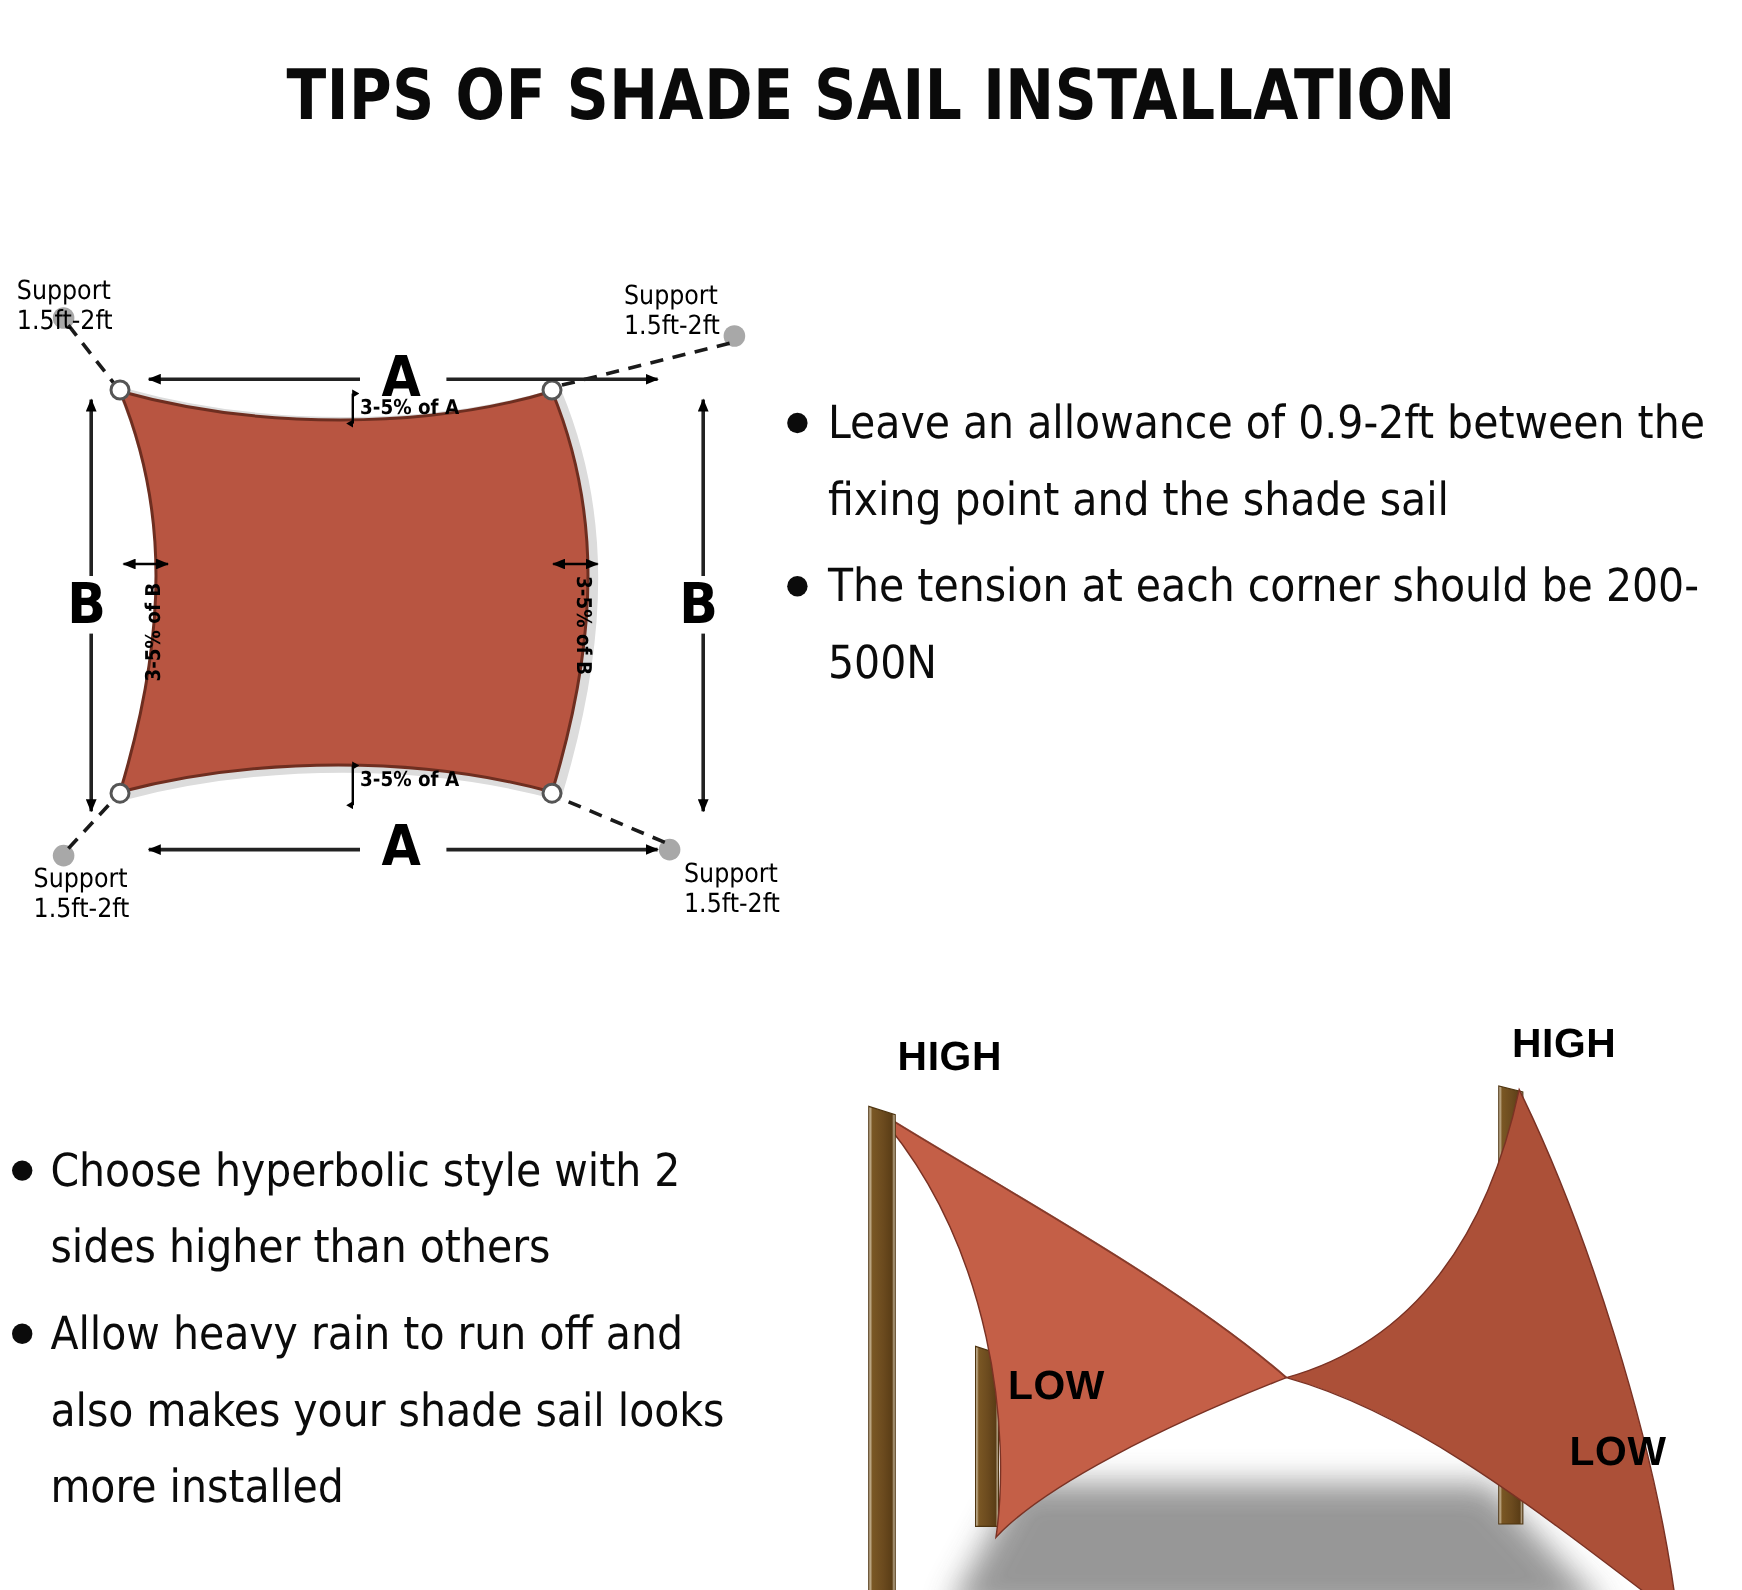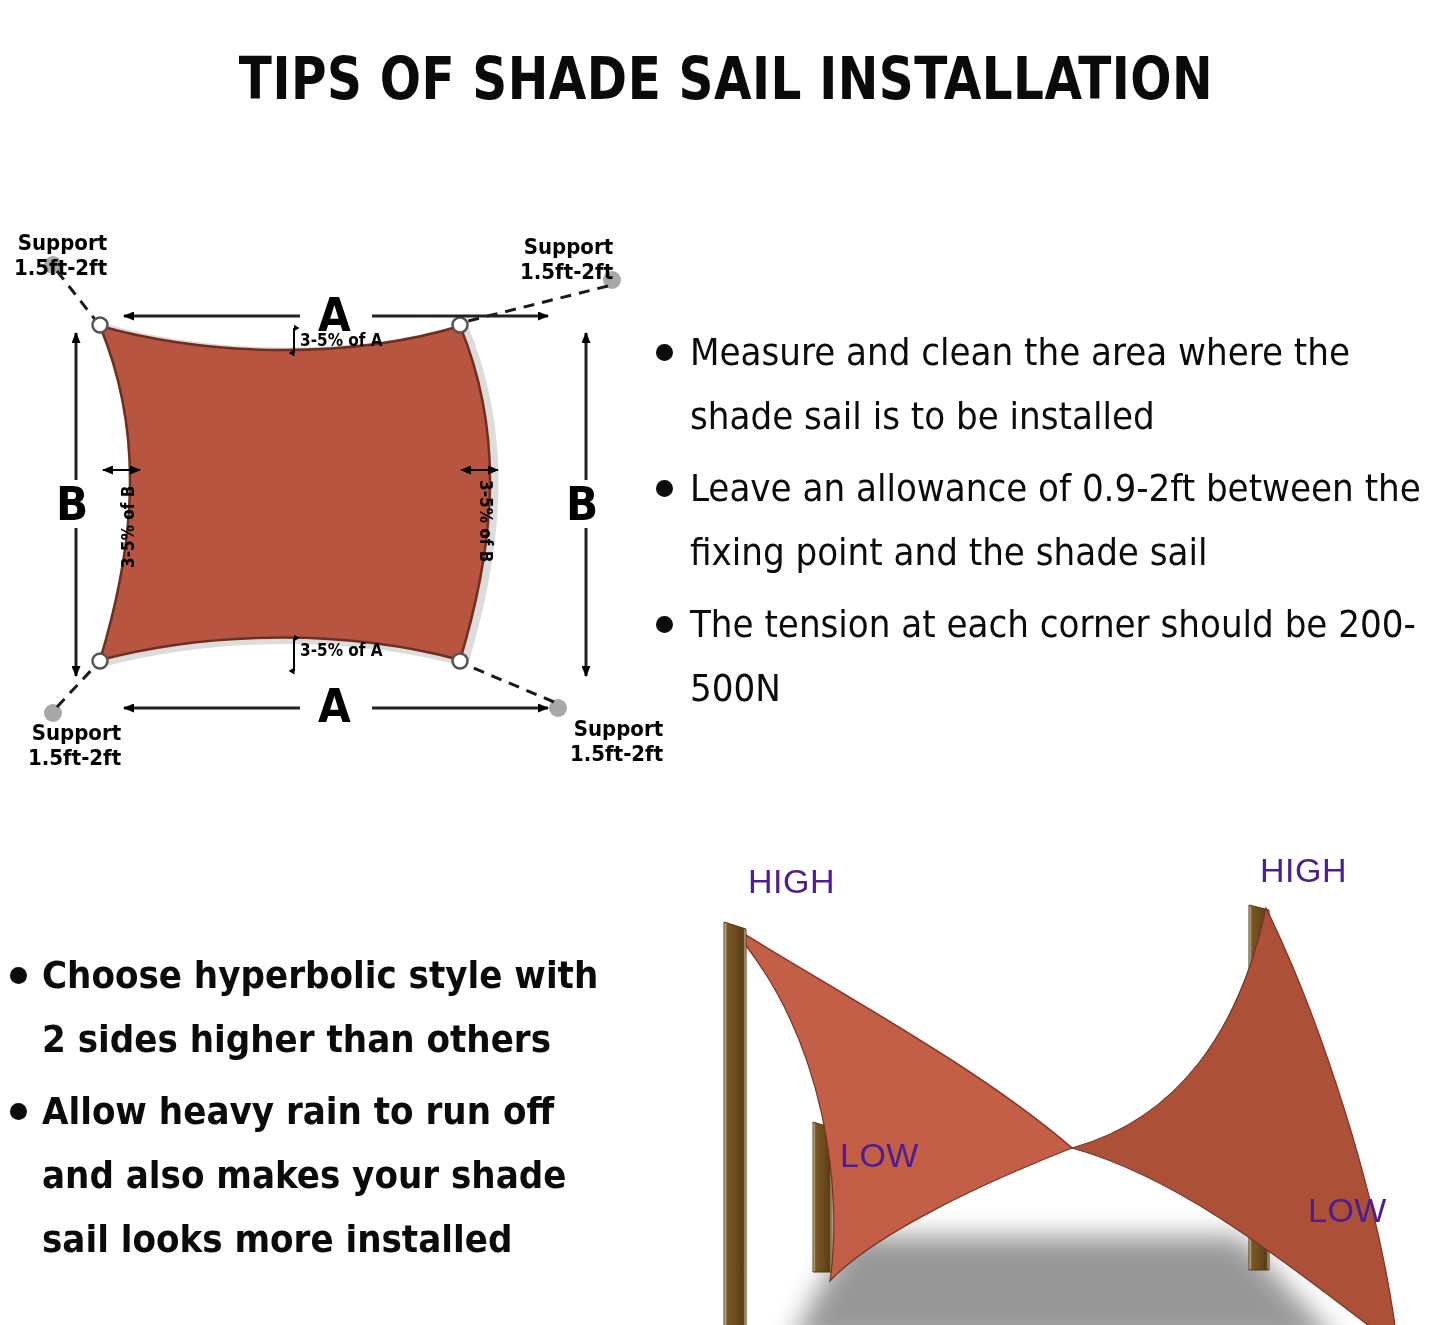--- a/index.html
+++ b/index.html
@@ -52,22 +52,21 @@
   .dim-label {
     position: absolute;
     font-family: "Liberation Sans Narrow", "DejaVu Sans Condensed", "Liberation Sans", sans-serif;
     font-weight: bold;
     white-space: nowrap;
     color: #000;
   }
   .support-label {
     font-size: 22px;
     line-height: 25px;
-    font-weight: bold;
-    text-align: right;
+    font-weight: normal;
   }
   .big-letter {
     font-size: 47px;
     font-weight: bold;
     line-height: 47px;
   }
   .pct-label {
     font-size: 17px;
     font-weight: bold;
     line-height: 17px;
@@ -105,40 +104,39 @@
     line-height: 64px;
   }
   #bullets-top li .dot { top: 24px; }
 
   #bullets-bottom {
     left: 0px;
     top: 895px;
     width: 630px;
     font-size: 38px;
     line-height: 64px;
-    font-weight: bold;
   }
   #bullets-bottom li .dot { top: 24px; left: 10px; }
 
   
   #hyper-diagram {
     position: absolute;
     left: 680px;
     top: 790px;
     width: 772px;
     height: 535px;
   }
   #hyper-diagram svg { display: block; }
   .hl-label {
     position: absolute;
     font-family: "Liberation Sans", "DejaVu Sans", sans-serif;
     font-size: 34px;
     line-height: 34px;
-    font-weight: normal;
-    color: #4c1d95;
+    font-weight: bold;
+    color: #000000;
     letter-spacing: 0.5px;
     white-space: nowrap;
   }
 </style>
 </head>
 <body>
 
 <div id="page">
 
   <div id="title">TIPS OF SHADE SAIL INSTALLATION</div>
@@ -235,24 +233,20 @@
     <div class="dim-label pct-label" style="left:300px; top:124px;">3-5% of A</div>
     <div class="dim-label pct-label" style="left:300px; top:434px;">3-5% of A</div>
     <div class="dim-label pct-label rot-ccw" style="left:120px; top:360px;">3-5% of B</div>
     <div class="dim-label pct-label rot-cw" style="left:494px; top:272px;">3-5% of B</div>
   </div>
 
   <div id="bullets-top" class="bullets">
     <ul>
       <li>
         <span class="dot"></span>
-        <span class="txt">Measure and clean the area where the shade sail is to be installed</span>
-      </li>
-      <li>
-        <span class="dot"></span>
         <span class="txt">Leave an allowance of 0.9-2ft between the fixing point and the shade sail</span>
       </li>
       <li>
         <span class="dot"></span>
         <span class="txt">The tension at each corner should be 200-500N</span>
       </li>
     </ul>
   </div>
 
   <div id="bullets-bottom" class="bullets">

